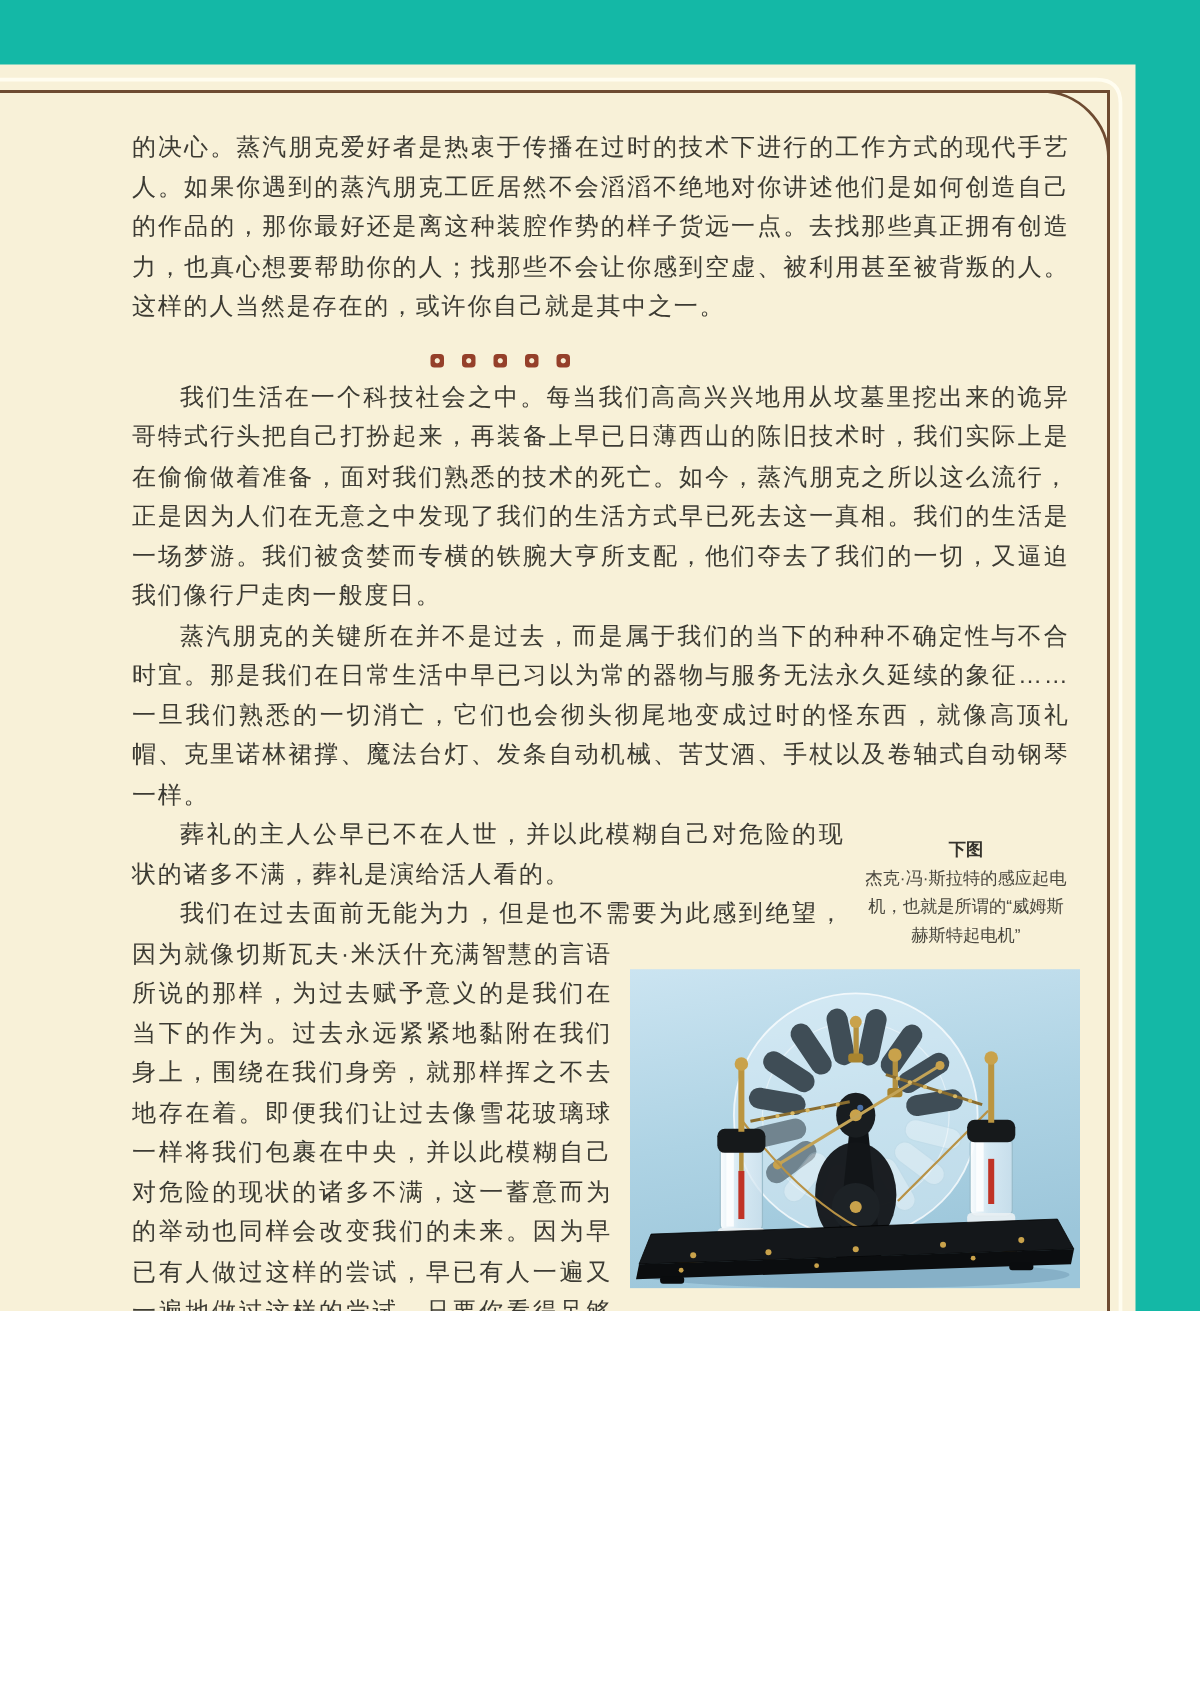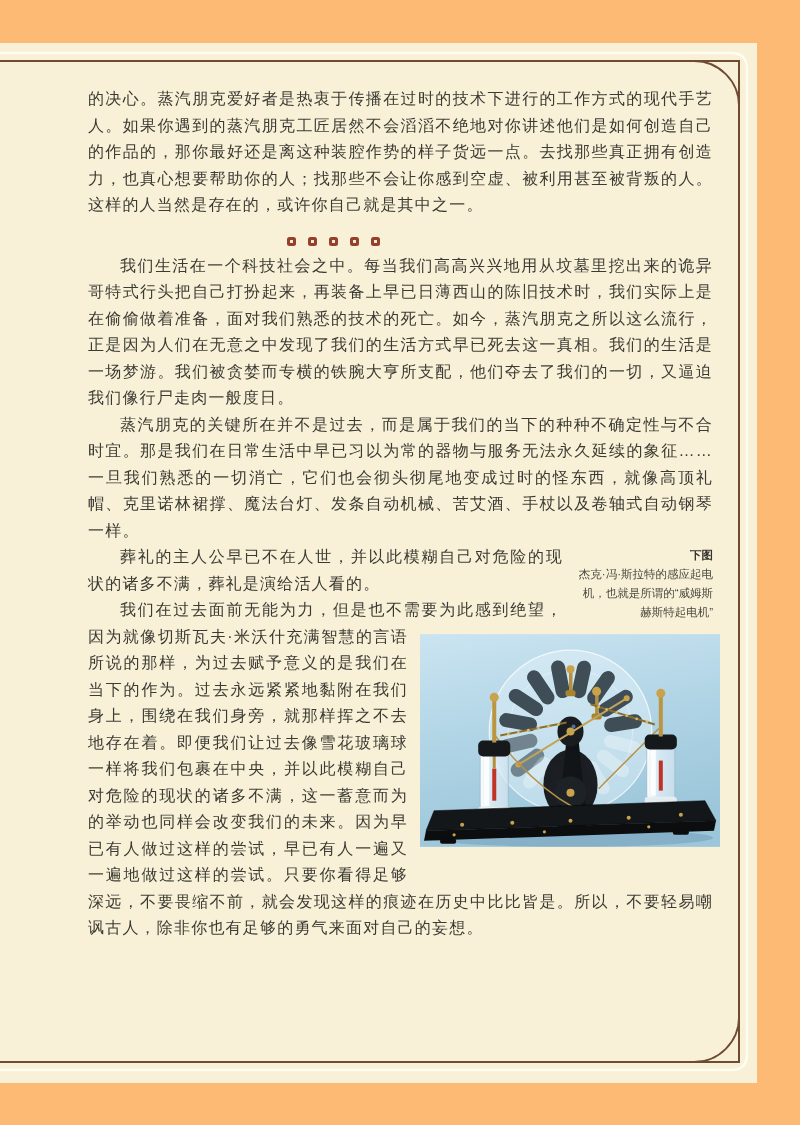--- a/index.html
+++ b/index.html
@@ -1,36 +1,36 @@
 <!DOCTYPE html>
 <html lang="zh"><head>
 <meta charset="utf-8">
 <style>
   html,body{margin:0;padding:0;}
   body{font-family:"Liberation Sans","DejaVu Sans",sans-serif;background:#ffffff;}
-  .scan{position:relative;width:800px;height:1125px;background:#fdba74;overflow:hidden;}
+  .scan{position:relative;width:800px;height:874px;background:#14b8a6;overflow:hidden;}
 
   
   .sheet{position:absolute;left:0;top:43px;width:757px;height:1040px;background:#f8f1d8;}
   .frame-svg{position:absolute;left:0;top:43px;width:757px;height:1040px;pointer-events:none;}
 
   
   .text-column{position:absolute;left:88px;top:86px;width:625px;color:#3c3b33;
     font-size:16px;line-height:26.5px;letter-spacing:1.2px;text-align:justify;}
   .text-column p{margin:0;text-indent:2em;}
   .text-column p.no-indent{text-indent:0;}
 
   
   .divider{margin:9px 0 15px 199px;height:10px;}
   .ornament{display:inline-block;width:9px;height:9px;margin-right:12px;border-radius:2.5px;
     background:radial-gradient(circle at 50% 50%, #f6ecd2 0 1.4px, #95402a 2px);}
 
   
-  .caption-float{float:right;width:138px;min-height:80px;margin:2px 0 4px 12px;
-    font-size:11.5px;line-height:19px;letter-spacing:0;color:#4a483f;text-align:right;text-indent:0;}
+  .caption-float{float:right;width:138px;min-height:80px;margin:14px 0 4px 12px;
+    font-size:11.5px;line-height:19px;letter-spacing:0;color:#4a483f;text-align:center;text-indent:0;}
   .caption-label{font-weight:bold;color:#35332c;display:block;}
   .photo-float{float:right;clear:right;width:300px;height:213px;margin:4px -7px 24px 12px;}
   .photo-float svg{display:block;width:300px;height:213px;}
 </style>
 </head>
 <body>
 
 <div class="scan">
 
   <div class="sheet"></div>

